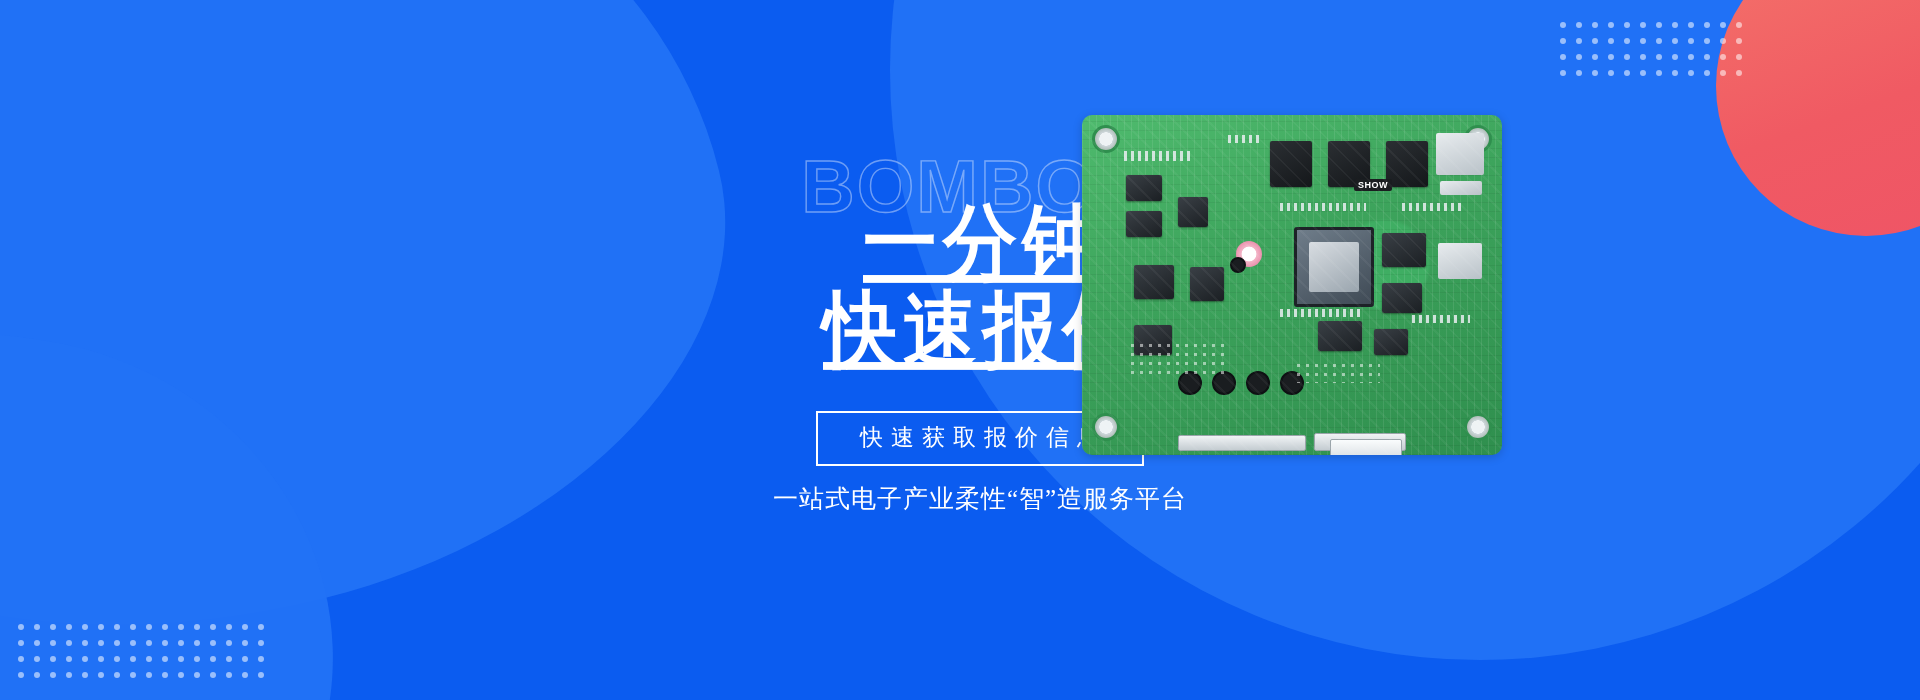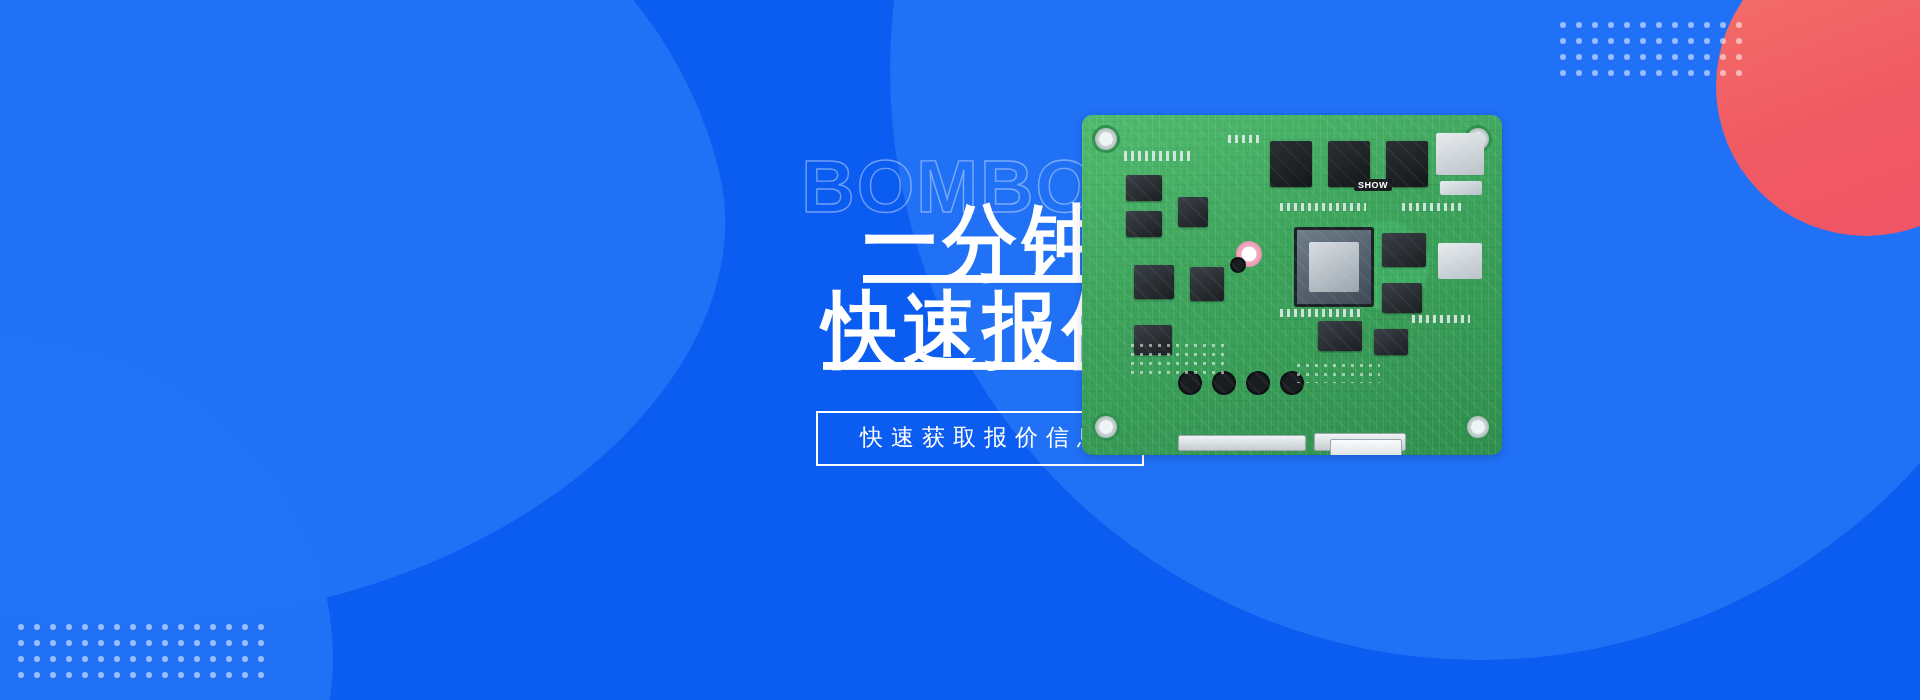--- a/index.html
+++ b/index.html
@@ -355,20 +355,21 @@
 
     <div class="ghost-word">BOMBOM</div>
 
     <h1 class="headline">
       <span class="headline-line l1">一分钟</span>
       <span class="headline-line l2">快速报价</span>
     </h1>
 
     <div class="cta">快速获取报价信息</div>
 
+    <p class="subtitle">一站式电子产业柔性“智”造服务平台</p>
   </div>
 
   <div class="pcb-wrap">
     <div class="pcb">
 
       <div class="hole" style="left:10px;top:10px;"></div>
       <div class="hole" style="right:10px;top:10px;"></div>
       <div class="hole" style="left:10px;bottom:14px;"></div>
       <div class="hole" style="right:10px;bottom:14px;"></div>
 

